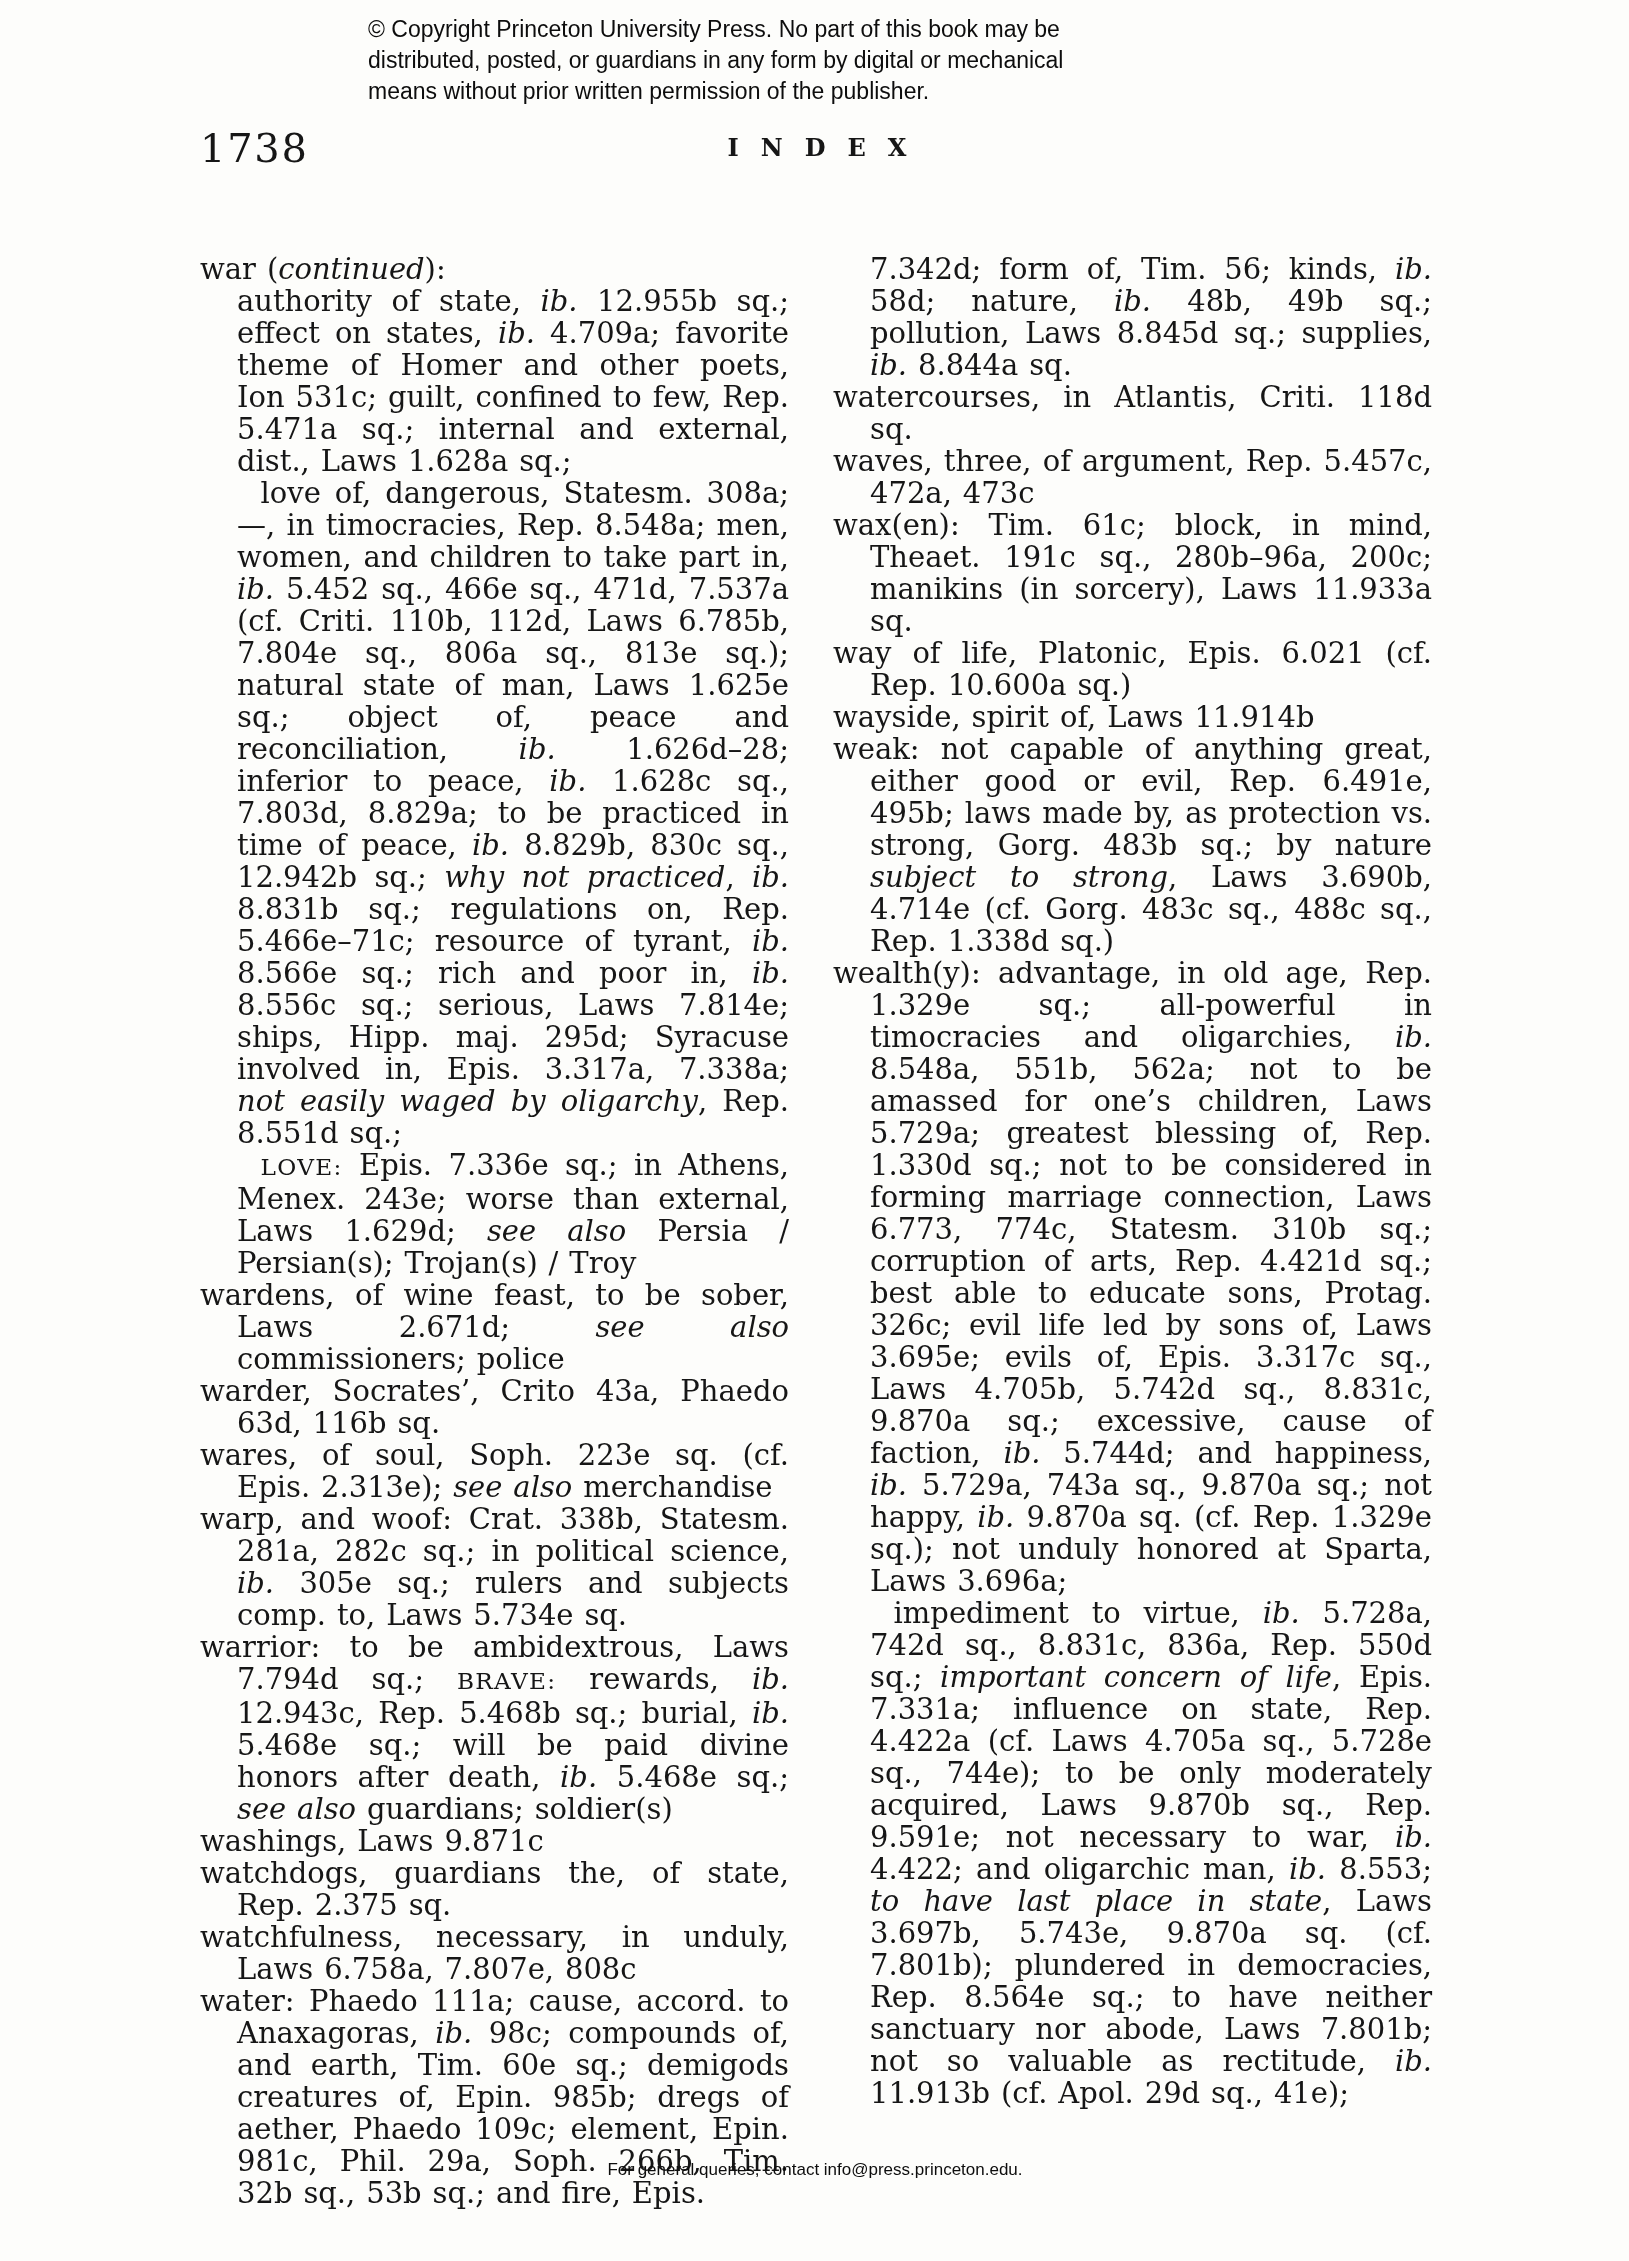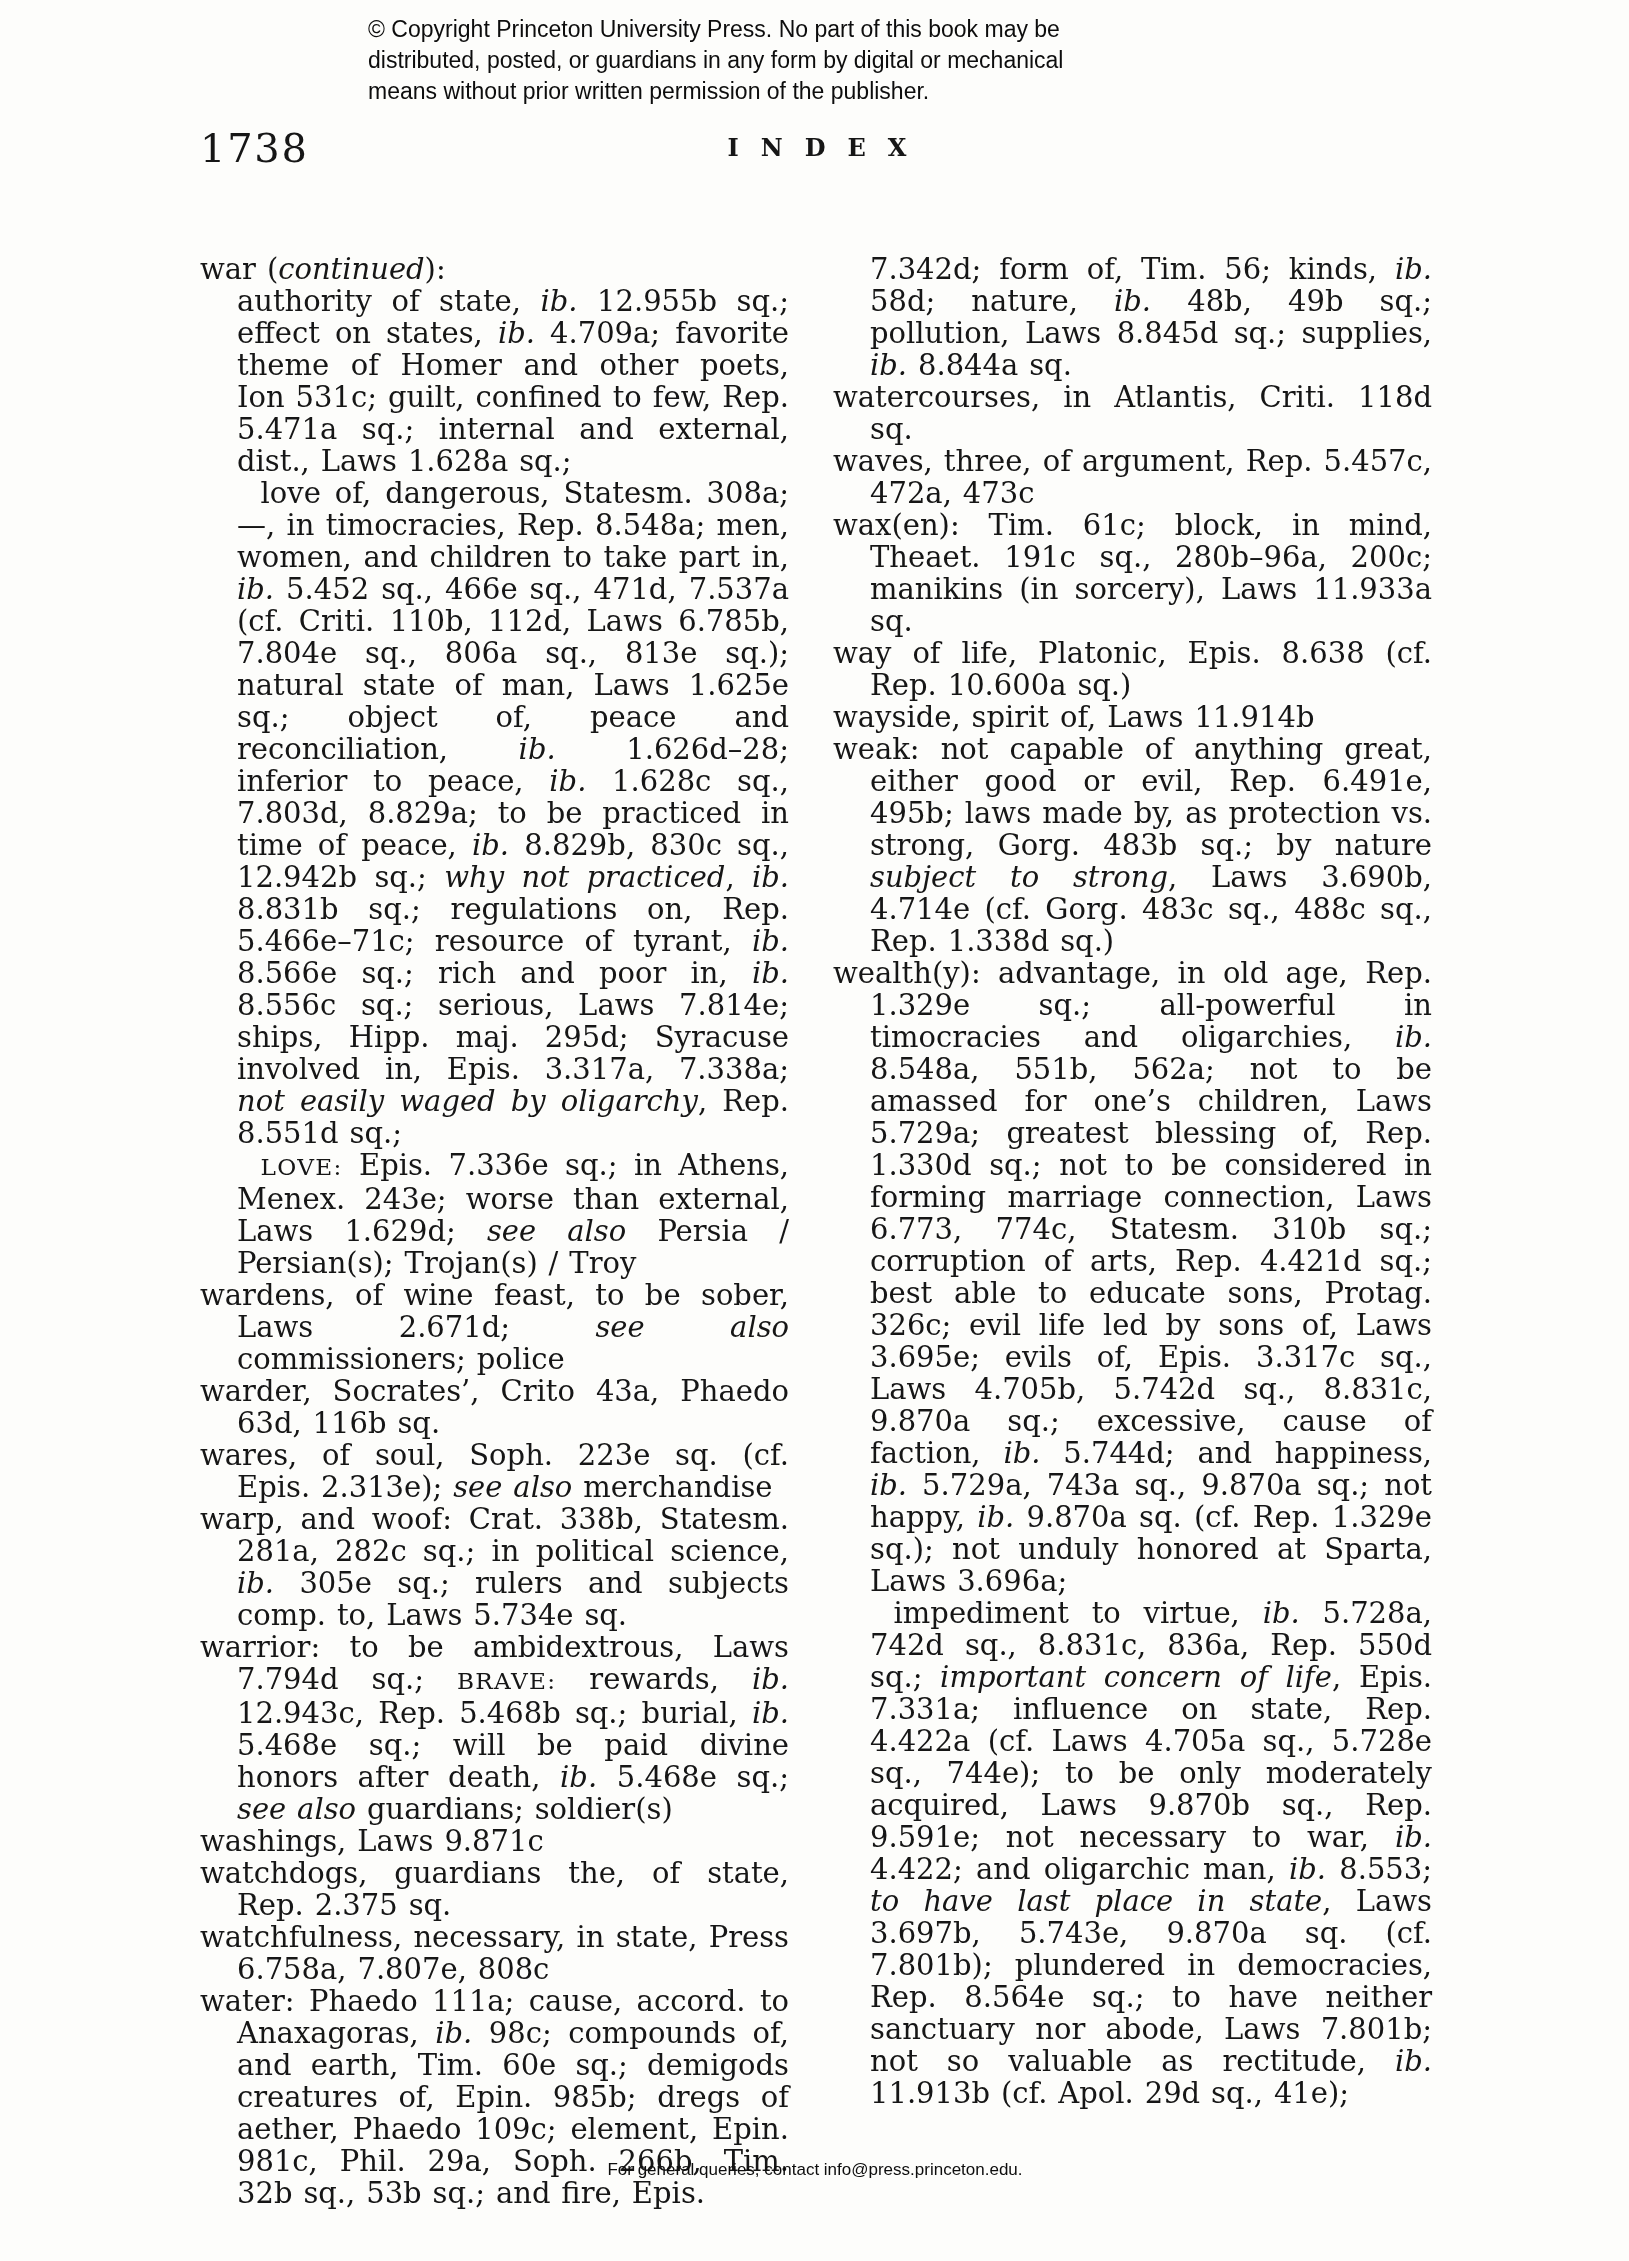--- a/index.html
+++ b/index.html
@@ -106,29 +106,29 @@
       <div class="entry body">authority of state, <i>ib.</i> 12.955b sq.; effect on states, <i>ib.</i> 4.709a; favorite theme of Homer and other poets, Ion 531c; guilt, confined to few, Rep. 5.471a sq.; internal and external, dist., Laws 1.628a sq.;</div>
       <div class="entry sub">love of, dangerous, Statesm. 308a; —, in timocracies, Rep. 8.548a; men, women, and children to take part in, <i>ib.</i> 5.452 sq., 466e sq., 471d, 7.537a (cf. Criti. 110b, 112d, Laws 6.785b, 7.804e sq., 806a sq., 813e sq.); natural state of man, Laws 1.625e sq.; object of, peace and reconciliation, <i>ib.</i> 1.626d–28; inferior to peace, <i>ib.</i> 1.628c sq., 7.803d, 8.829a; to be practiced in time of peace, <i>ib.</i> 8.829b, 830c sq., 12.942b sq.; <i>why not practiced</i>, <i>ib.</i> 8.831b sq.; regulations on, Rep. 5.466e–71c; resource of tyrant, <i>ib.</i> 8.566e sq.; rich and poor in, <i>ib.</i> 8.556c sq.; serious, Laws 7.814e; ships, Hipp. maj. 295d; Syracuse involved in, Epis. 3.317a, 7.338a; <i>not easily waged by oligarchy</i>, Rep. 8.551d sq.;</div>
       <div class="entry sub"><span class="sc">LOVE:</span> Epis. 7.336e sq.; in Athens, Menex. 243e; worse than external, Laws 1.629d; <i>see also</i> Persia / Persian(s); Trojan(s) / Troy</div>
       <div class="entry head">wardens, of wine feast, to be sober, Laws 2.671d; <i>see also</i> commissioners; police</div>
       <div class="entry head">warder, Socrates’, Crito 43a, Phaedo 63d, 116b sq.</div>
       <div class="entry head">wares, of soul, Soph. 223e sq. (cf. Epis. 2.313e); <i>see also</i> merchandise</div>
       <div class="entry head">warp, and woof: Crat. 338b, Statesm. 281a, 282c sq.; in political science, <i>ib.</i> 305e sq.; rulers and subjects comp. to, Laws 5.734e sq.</div>
       <div class="entry head">warrior: to be ambidextrous, Laws 7.794d sq.; <span class="sc">BRAVE:</span> rewards, <i>ib.</i> 12.943c, Rep. 5.468b sq.; burial, <i>ib.</i> 5.468e sq.; will be paid divine honors after death, <i>ib.</i> 5.468e sq.; <i>see also</i> guardians; soldier(s)</div>
       <div class="entry head">washings, Laws 9.871c</div>
       <div class="entry head">watchdogs, guardians the, of state, Rep. 2.375 sq.</div>
-      <div class="entry head">watchfulness, necessary, in state, Press 6.758a, 7.807e, 808c</div>
+      <div class="entry head">watchfulness, necessary, in unduly, Laws 6.758a, 7.807e, 808c</div>
       <div class="entry head">water: Phaedo 111a; cause, accord. to Anaxagoras, <i>ib.</i> 98c; compounds of, and earth, Tim. 60e sq.; demigods creatures of, Epin. 985b; dregs of aether, Phaedo 109c; element, Epin. 981c, Phil. 29a, Soph. 266b, Tim. 32b sq., 53b sq.; and fire, Epis.</div>
     </div>
   <div class="col right" id="col-right">
       <div class="entry body">7.342d; form of, Tim. 56; kinds, <i>ib.</i> 58d; nature, <i>ib.</i> 48b, 49b sq.; pollution, Laws 8.845d sq.; supplies, <i>ib.</i> 8.844a sq.</div>
       <div class="entry head">watercourses, in Atlantis, Criti. 118d sq.</div>
       <div class="entry head">waves, three, of argument, Rep. 5.457c, 472a, 473c</div>
       <div class="entry head">wax(en): Tim. 61c; block, in mind, Theaet. 191c sq., 280b–96a, 200c; manikins (in sorcery), Laws 11.933a sq.</div>
-      <div class="entry head">way of life, Platonic, Epis. 8.638 (cf. Rep. 10.600a sq.)</div>
+      <div class="entry head">way of life, Platonic, Epis. 6.021 (cf. Rep. 10.600a sq.)</div>
       <div class="entry head">wayside, spirit of, Laws 11.914b</div>
       <div class="entry head">weak: not capable of anything great, either good or evil, Rep. 6.491e, 495b; laws made by, as protection vs. strong, Gorg. 483b sq.; by nature <i>subject to strong</i>, Laws 3.690b, 4.714e (cf. Gorg. 483c sq., 488c sq., Rep. 1.338d sq.)</div>
       <div class="entry head">wealth(y): advantage, in old age, Rep. 1.329e sq.; all-powerful in timocracies and oligarchies, <i>ib.</i> 8.548a, 551b, 562a; not to be amassed for one’s children, Laws 5.729a; greatest blessing of, Rep. 1.330d sq.; not to be considered in forming marriage connection, Laws 6.773, 774c, Statesm. 310b sq.; corruption of arts, Rep. 4.421d sq.; best able to educate sons, Protag. 326c; evil life led by sons of, Laws 3.695e; evils of, Epis. 3.317c sq., Laws 4.705b, 5.742d sq., 8.831c, 9.870a sq.; excessive, cause of faction, <i>ib.</i> 5.744d; and happiness, <i>ib.</i> 5.729a, 743a sq., 9.870a sq.; not happy, <i>ib.</i> 9.870a sq. (cf. Rep. 1.329e sq.); not unduly honored at Sparta, Laws 3.696a;</div>
       <div class="entry sub">impediment to virtue, <i>ib.</i> 5.728a, 742d sq., 8.831c, 836a, Rep. 550d sq.; <i>important concern of life</i>, Epis. 7.331a; influence on state, Rep. 4.422a (cf. Laws 4.705a sq., 5.728e sq., 744e); to be only moderately acquired, Laws 9.870b sq., Rep. 9.591e; not necessary to war, <i>ib.</i> 4.422; and oligarchic man, <i>ib.</i> 8.553; <i>to have last place in state</i>, Laws 3.697b, 5.743e, 9.870a sq. (cf. 7.801b); plundered in democracies, Rep. 8.564e sq.; to have neither sanctuary nor abode, Laws 7.801b; not so valuable as rectitude, <i>ib.</i> 11.913b (cf. Apol. 29d sq., 41e);</div>
     </div>
 </div>
 
 <div class="footer">For general queries, contact info@press.princeton.edu.</div>
 
 

